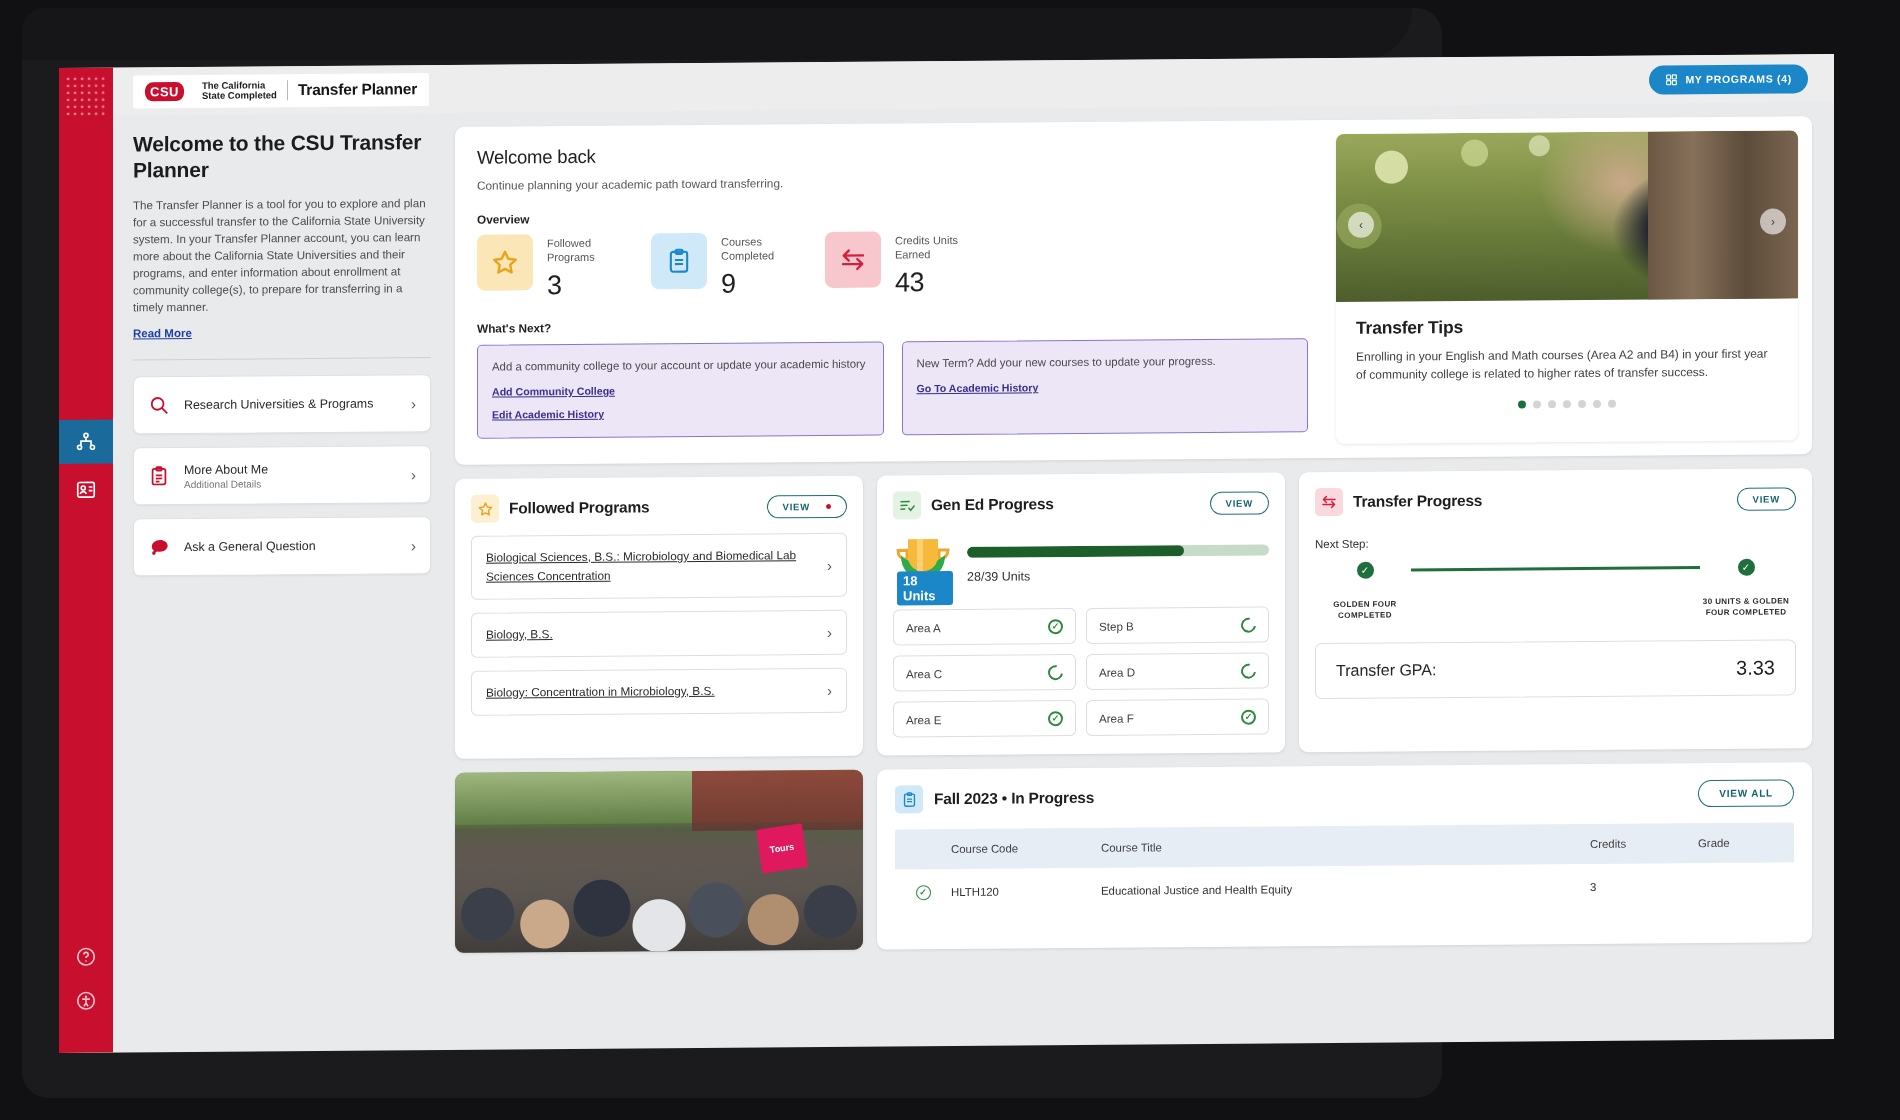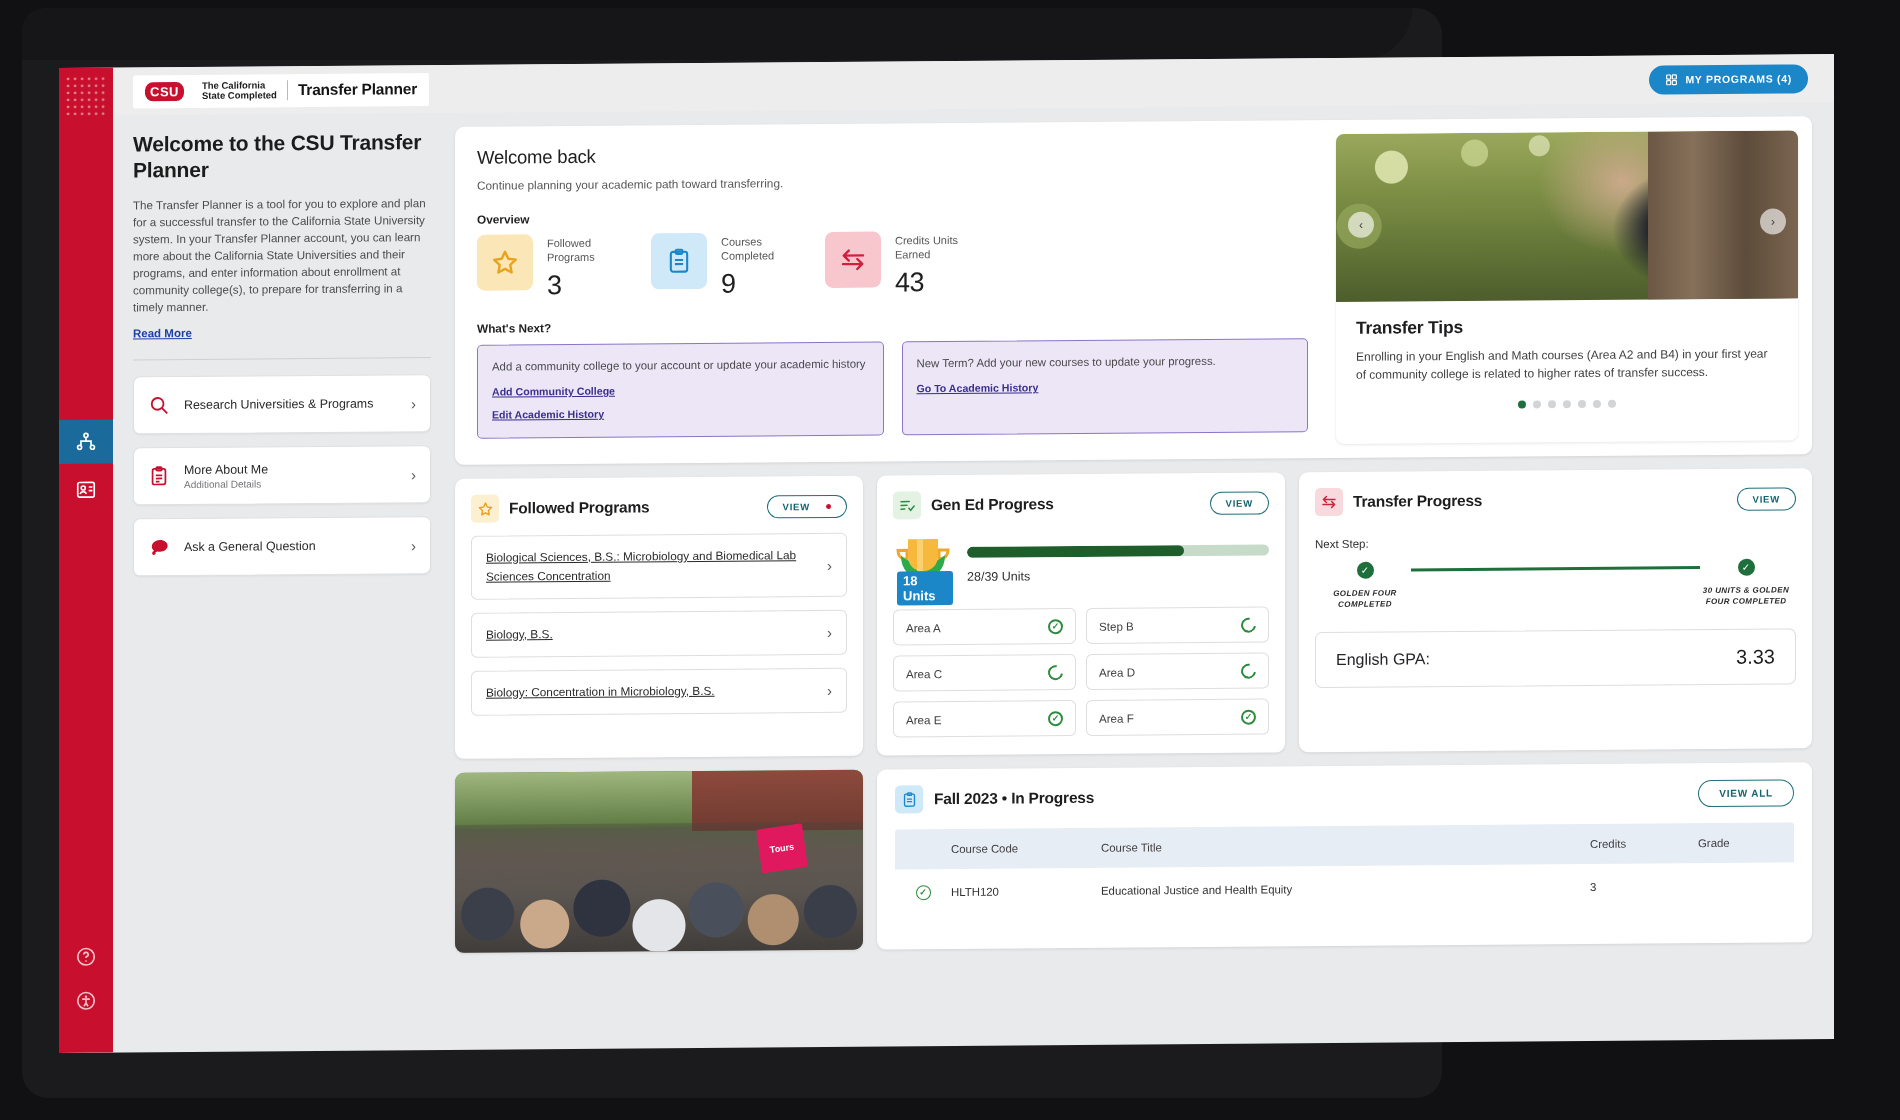--- a/index.html
+++ b/index.html
@@ -237,21 +237,21 @@
   
   #next-step { font-size: 11.5px; color: #303033; margin-top: 22px; }
   #steps { display: flex; align-items: flex-start; margin-top: 12px; position: relative; padding: 0 4px; }
   .stepnode { width: 92px; text-align: center; }
   .stepdot {
     width: 17px; height: 17px; border-radius: 50%; background: #1f6f3d; color: #fff;
     font-size: 10px; display: flex; align-items: center; justify-content: center; margin: 0 auto;
   }
   .steplabel {
     font-size: 8px; font-weight: 700; color: #2b2b2d; letter-spacing: .4px;
-    line-height: 11px; margin-top: 9px; font-style: italic;
+    line-height: 11px; margin-top: 20px;
   }
   .stepline { flex: 1; height: 2.5px; background: #1f6f3d; margin-top: 7px; }
   #gpa {
     border: 1px solid #dededf; border-radius: 7px; margin-top: 22px;
     height: 56px; display: flex; align-items: center; justify-content: space-between;
     padding: 0 20px;
   }
   #gpa-lab { font-size: 16px; color: #25252a; }
   #gpa-val { font-size: 20px; color: #1d1d20; }
 
@@ -615,21 +615,21 @@
                 <div class="stepdot">✓</div>
                 <div class="steplabel">GOLDEN FOUR COMPLETED</div>
               </div>
               <div class="stepline"></div>
               <div class="stepnode">
                 <div class="stepdot">✓</div>
                 <div class="steplabel">30 UNITS &amp; GOLDEN FOUR COMPLETED</div>
               </div>
             </div>
             <div id="gpa">
-              <span id="gpa-lab">English GPA:</span>
+              <span id="gpa-lab">Transfer GPA:</span>
               <span id="gpa-val">3.33</span>
             </div>
           </div>
         </div>
 
         <div id="botrow">
           <div id="photo">
             <div class="sky"></div>
             <div class="bldg"></div>
             <div class="crowd"></div>

